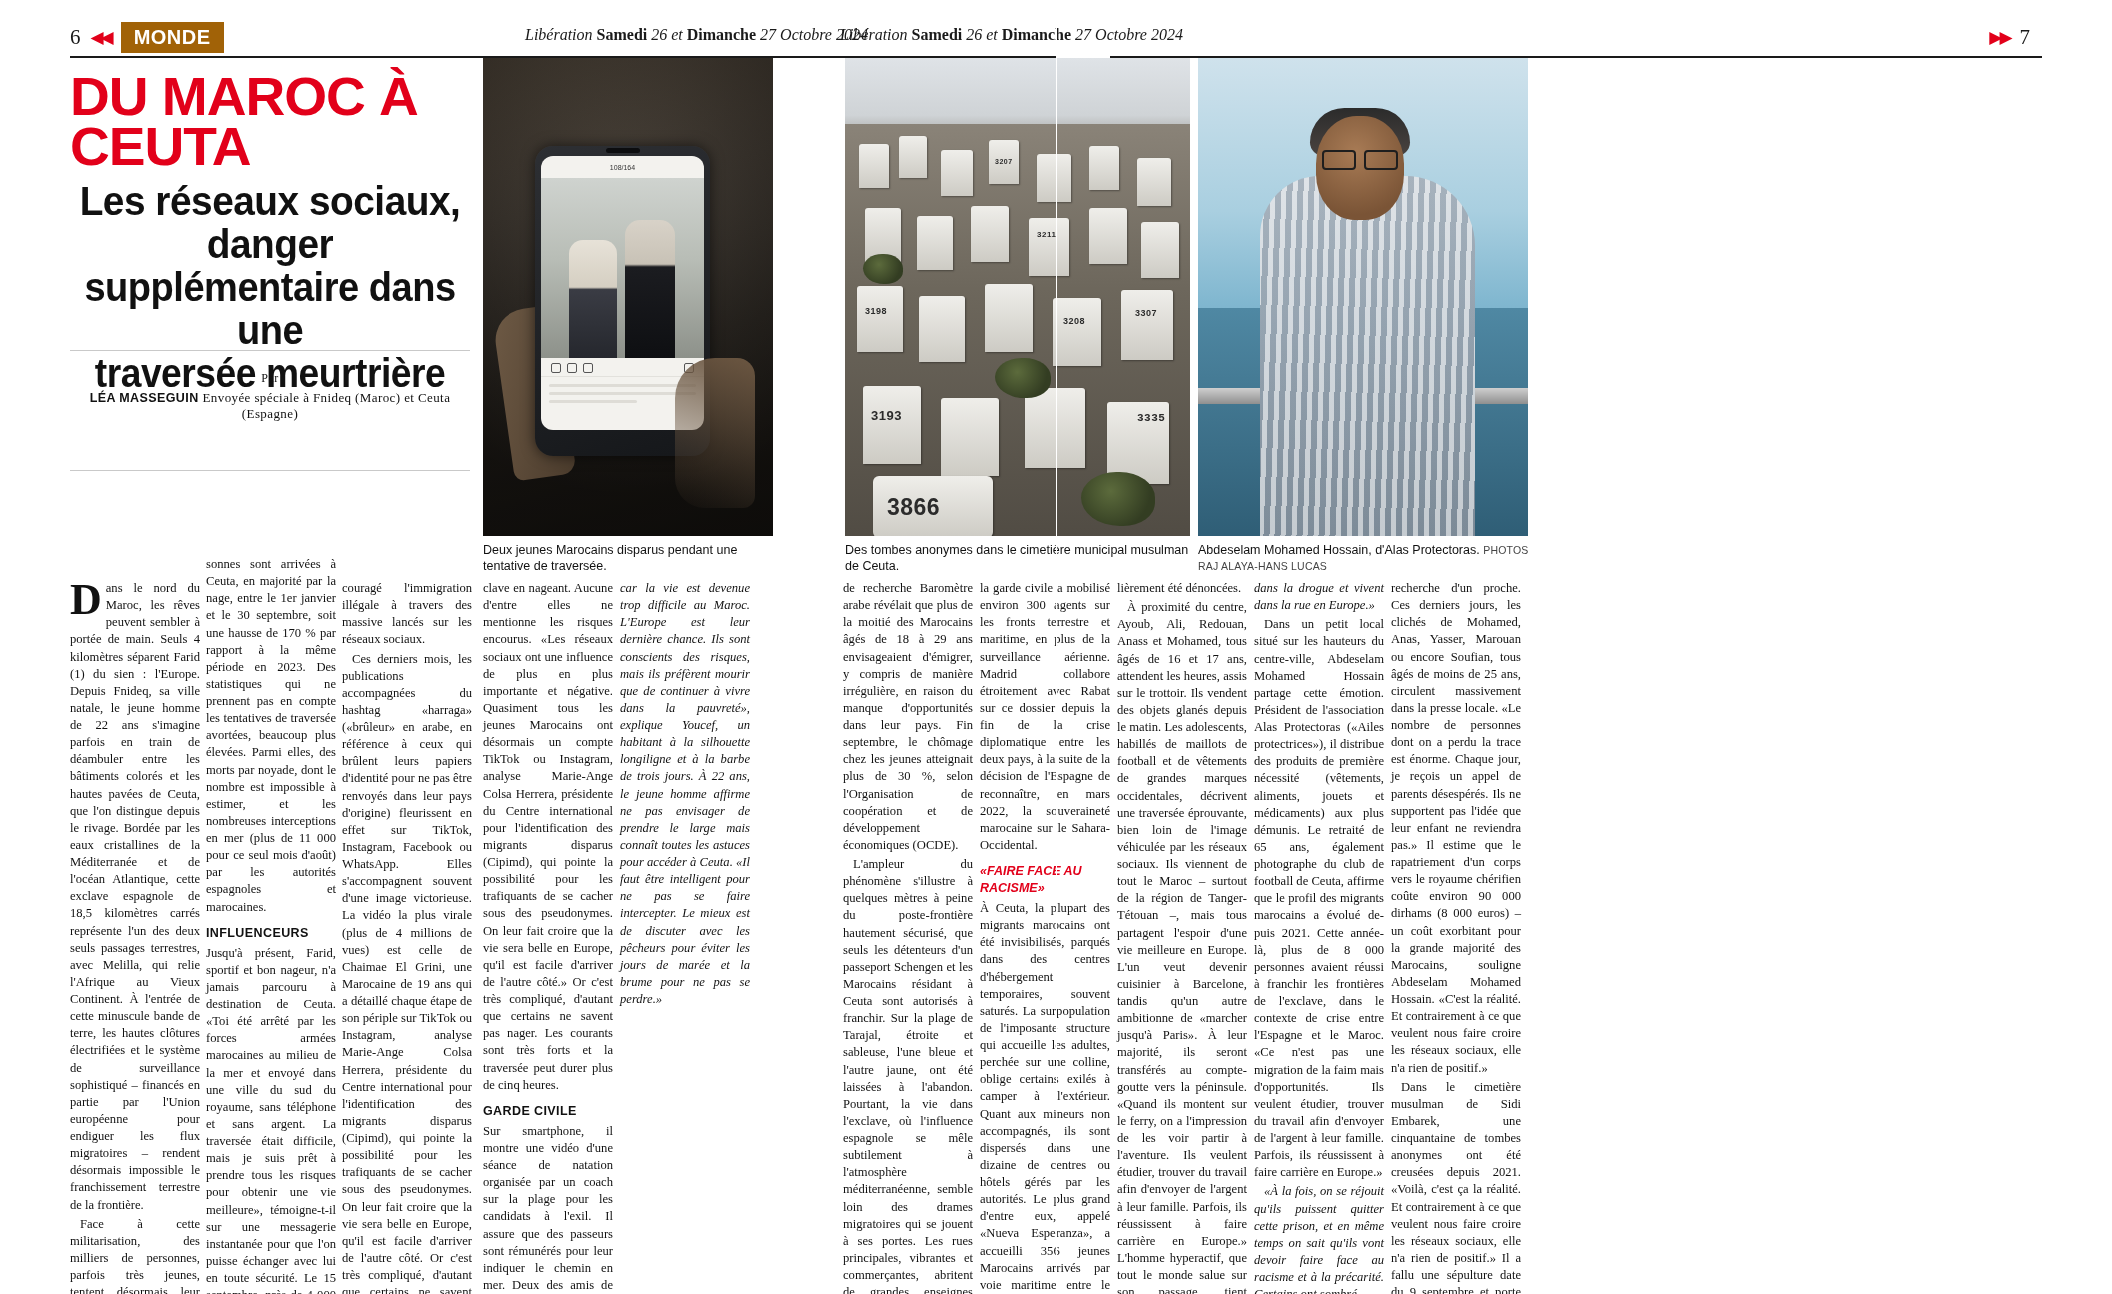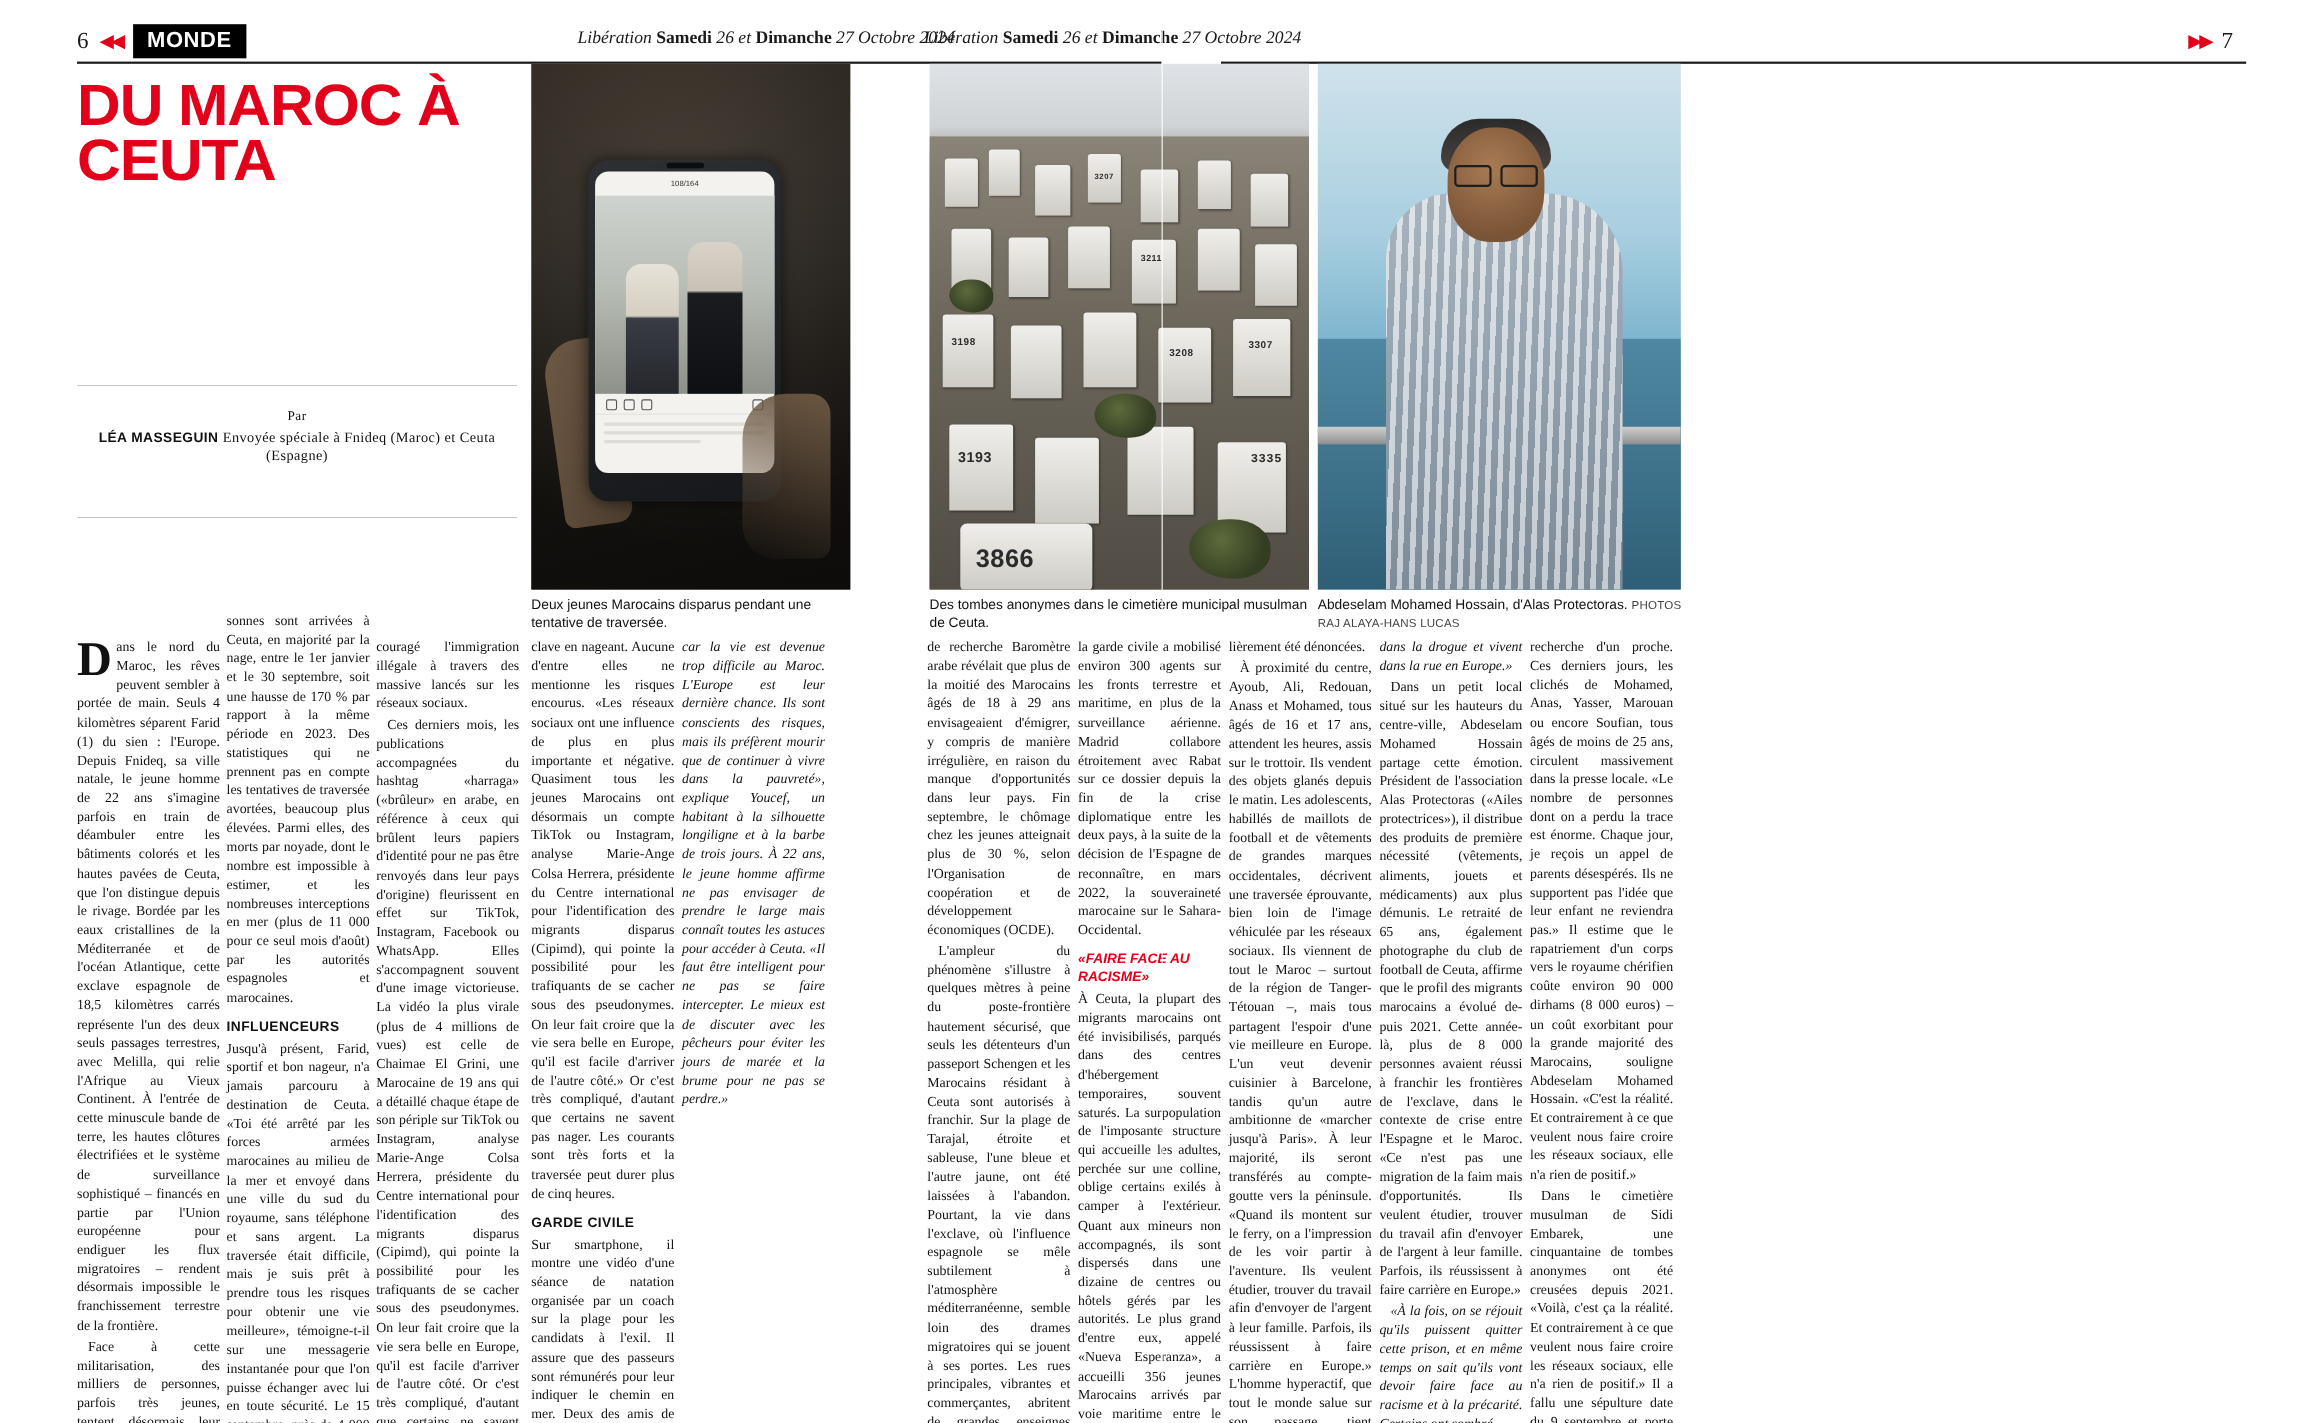--- a/index.html
+++ b/index.html
@@ -42,21 +42,21 @@
     font-weight: normal;
   }
   .red-arrows {
     display: inline-block;
     margin: 0 10px;
     color: #e2001a;
     font-size: 17px;
     letter-spacing: -3px;
   }
   .rubric {
-    background: #000000;
+    background: #a16207;
     color: #ffffff;
     font-family: "Liberation Sans", sans-serif;
     font-weight: bold;
     font-size: 20px;
     letter-spacing: 0.5px;
     padding: 5px 13px 6px 13px;
     line-height: 1;
   }
   .rule-top {
     position: absolute;
@@ -382,20 +382,25 @@
     <span class="date">27 Octobre 2024</span>
   </div>
   <div class="masthead masthead-right">
     <span class="red-arrows">▶▶</span>
     <span class="folio">7</span>
   </div>
   <div class="rule-top right"></div>
 
   <div class="headline-wrap">
     <div class="kicker">DU MAROC À CEUTA</div>
+    <div class="headline">
+      <span class="hl-2">Les réseaux sociaux, danger</span>
+      <span class="hl-3">supplémentaire dans une</span>
+      <span class="hl-4">traversée meurtrière</span>
+    </div>
   </div>
 
   <div class="chapeau-rule"></div>
   <div class="chapeau">
     <div class="byline-par">Par</div>
     <div class="byline-name">
       <span>LÉA MASSEGUIN</span>
       <span class="normal">Envoyée spéciale à Fnideq (Maroc) et Ceuta (Espagne)</span>
     </div>
   </div>

